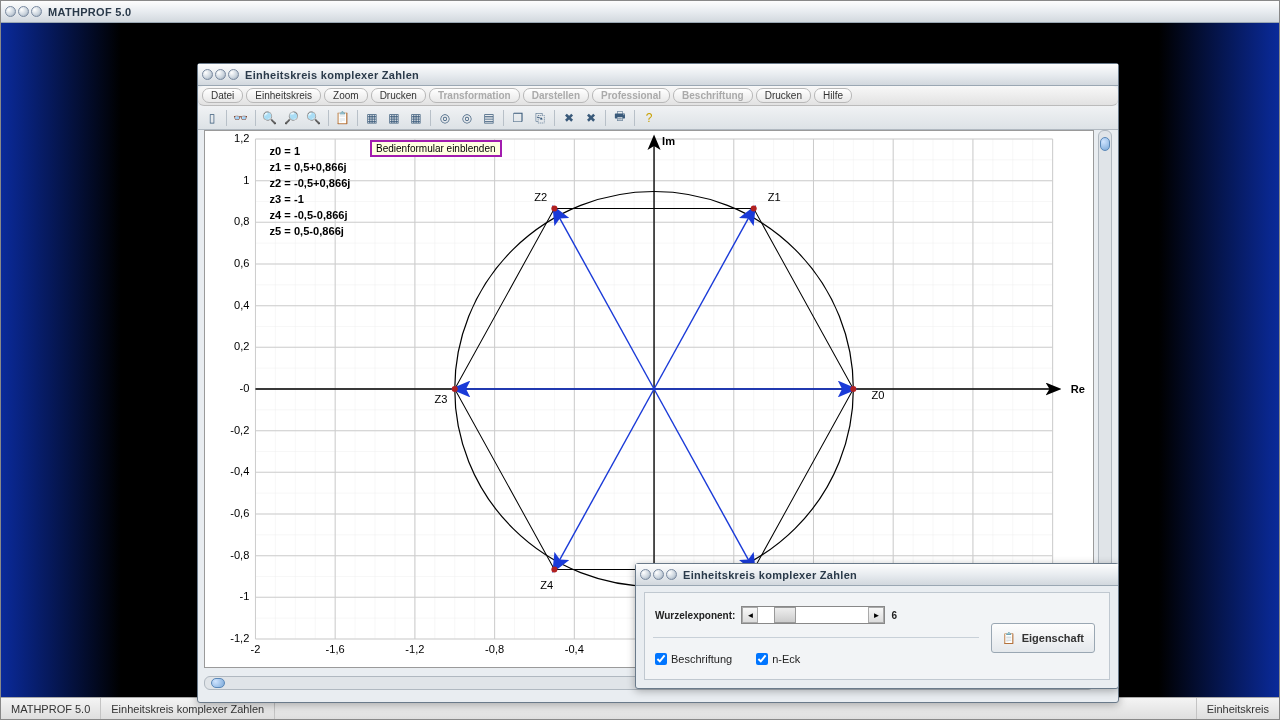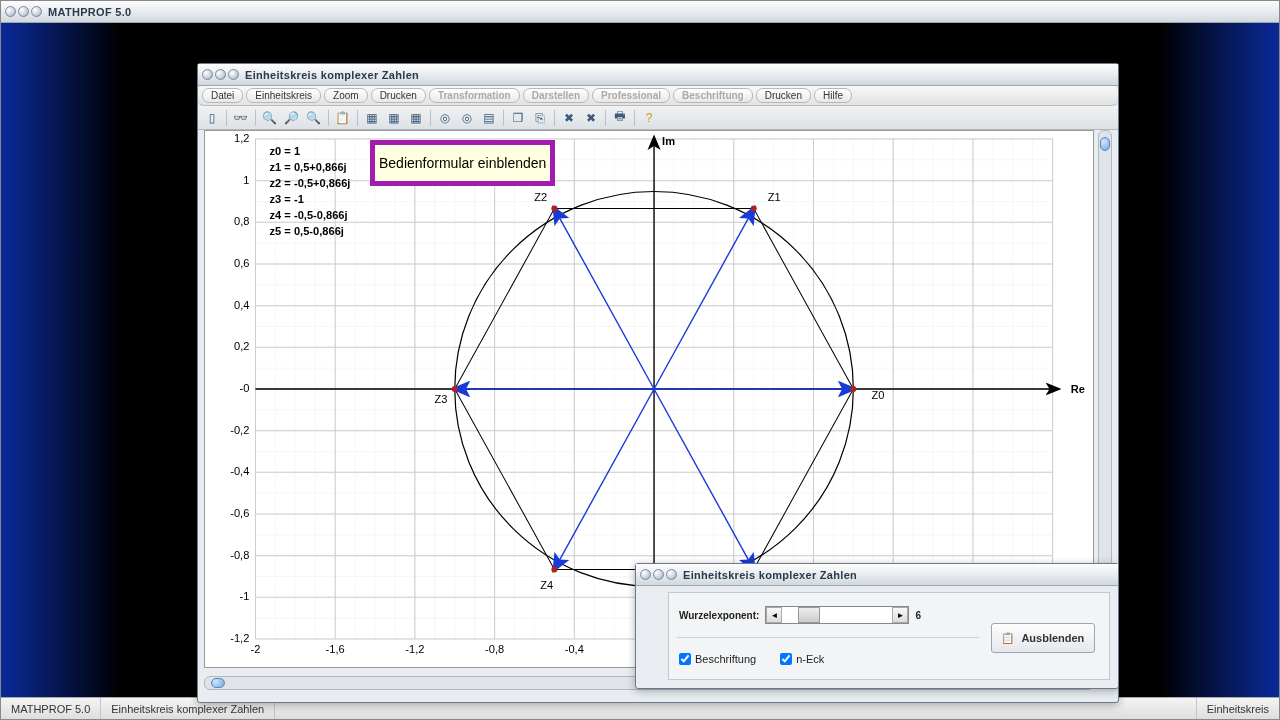--- a/index.html
+++ b/index.html
@@ -18,23 +18,23 @@
 .menubar button { background: linear-gradient(to bottom,#fff,#e8e8e8); border: 1px solid #b8b8b8; border-radius: 7px; padding: 1px 8px; font-size: 10px; color: #333; cursor: pointer; }
 .menubar button.dis { color: #aaa; font-weight: bold; }
 .toolbar { height: 24px; background: linear-gradient(to bottom,#f0f2f4,#dde2e6); border-bottom: 1px solid #b0b8c0; display: flex; align-items: center; gap: 2px; padding: 0 4px; }
 .tbtn { width: 20px; height: 18px; border: 1px solid transparent; display: flex; align-items: center; justify-content: center; cursor: pointer; color: #3a5a7a; font-size: 12px; }
 .tsep { width: 1px; height: 16px; background: #b8c0c8; margin: 0 2px; }
 .plot-wrap { position: absolute; left: 6px; top: 66px; right: 24px; bottom: 34px; background: #fff; border: 1px solid #9a9a9a; }
 .vscroll { position: absolute; right: 6px; top: 66px; bottom: 34px; width: 14px; background: #e0e4e8; border: 1px solid #b0b8c0; border-radius: 6px; }
 .vscroll .thumb { position: absolute; left: 1px; right: 1px; top: 6px; height: 14px; border-radius: 6px; background: radial-gradient(circle at 30% 30%,#cfe4ff,#7aa8d8); border: 1px solid #5a88b8; }
 .hscroll { position: absolute; left: 6px; right: 24px; bottom: 12px; height: 14px; background: #e0e4e8; border: 1px solid #b0b8c0; border-radius: 6px; }
 .hscroll .thumb { position: absolute; top: 1px; bottom: 1px; left: 6px; width: 14px; border-radius: 6px; background: radial-gradient(circle at 30% 30%,#cfe4ff,#7aa8d8); border: 1px solid #5a88b8; }
-.tooltip { position: absolute; background: #ffffe1; border: 5px solid #a21caf; padding: 10px 4px; font-size: 14px; color: #000; z-index: 10; }
+.tooltip { position: absolute; background: #ffffe1; border: 2px solid #a21caf; padding: 1px 4px; font-size: 10px; color: #000; z-index: 10; }
 #panel-win { left: 634px; top: 540px; width: 484px; height: 126px; z-index: 20; }
-.panel-body { position: absolute; left: 8px; top: 28px; right: 8px; bottom: 8px; background: #f2f4f6; border: 1px solid #c0c8d0; margin-left: 24px; }
+.panel-body { position: absolute; left: 8px; top: 28px; right: 8px; bottom: 8px; background: #f2f4f6; border: 1px solid #c0c8d0; }
 .panel-row { position: absolute; left: 10px; right: 130px; height: 28px; display: flex; align-items: center; gap: 6px; }
 .panel-row.r1 { top: 8px; }
 .panel-row.r2 { top: 52px; }
 .lbl { font-weight: bold; font-size: 10px; color: #222; }
 .spin { display: flex; align-items: center; border: 1px solid #888; background: #fff; height: 18px; }
 .spin button { width: 16px; height: 16px; background: linear-gradient(to bottom,#f8f8f8,#dcdcdc); border: 1px solid #aaa; font-size: 8px; cursor: pointer; display: flex; align-items: center; justify-content: center; }
 .spin .track { width: 110px; height: 16px; background: #fff; position: relative; }
 .spin .sthumb { position: absolute; top: 0; left: 16px; width: 22px; height: 16px; background: linear-gradient(to bottom,#eee,#ccc); border: 1px solid #999; }
 .chk { display: flex; align-items: center; gap: 4px; margin-right: 18px; color: #222; }
 .chk input { width: 12px; height: 12px; }
@@ -306,21 +306,21 @@
               <input type="checkbox" checked="" style="">
               <span>Beschriftung</span>
             </label>
           <label class="chk">
               <input type="checkbox" checked="" style="">
               <span>n-Eck</span>
             </label>
         </div>
         <button class="ausbtn">
           <span>📋</span>
-          <span>Ausblenden</span>
+          <span>Eigenschaft</span>
         </button>
       </div>
     </div>
   </div>
 
   <div class="statusbar">
     <div class="cell">MATHPROF 5.0</div>
     <div class="cell" style="flex:0 0 auto">Einheitskreis komplexer Zahlen</div>
     <div class="cell" style="flex:1"></div>
     <div class="cell">Einheitskreis</div>

